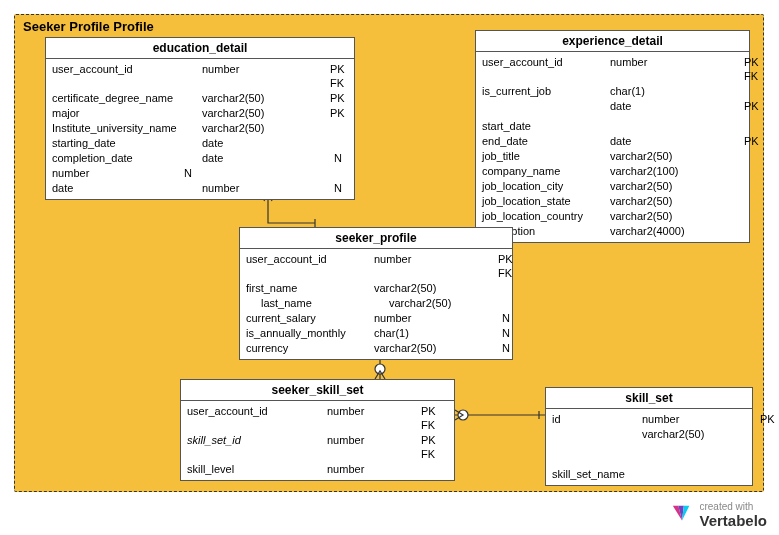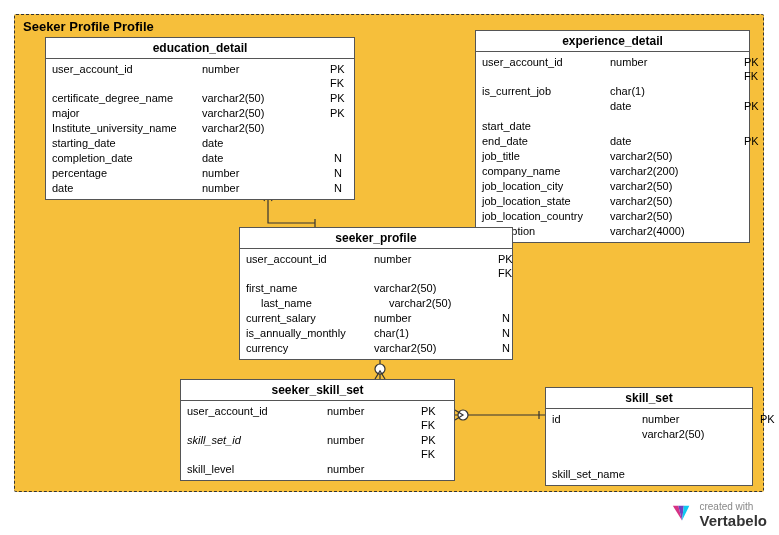--- a/index.html
+++ b/index.html
@@ -134,21 +134,20 @@
           <span class="c-flags" style="width: 40px;"></span>
           <span class="c-n"></span>
         </div>
         <div class="row">
           <span class="c-name" style="width: 150px;">completion_date</span>
           <span class="c-type" style="width: 84px;">date</span>
           <span class="c-flags" style="width: 40px;"></span>
           <span class="c-n">N</span>
         </div>
         <div class="row">
-          <span class="c-name" style="width: 150px;">percentage</span>
           <span class="c-type" style="width: 84px;">number</span>
           <span class="c-flags" style="width: 40px;"></span>
           <span class="c-n">N</span>
         </div>
         <div class="row">
           <span class="c-name" style="width: 150px;">date</span>
           <span class="c-type" style="width: 84px;">number</span>
           <span class="c-flags" style="width: 40px;"></span>
           <span class="c-n">N</span>
         </div>
@@ -183,21 +182,21 @@
           <span class="c-n"></span>
         </div>
         <div class="row">
           <span class="c-name" style="width: 128px;">job_title</span>
           <span class="c-type" style="width: 90px;">varchar2(50)</span>
           <span class="c-flags" style="width: 40px;"></span>
           <span class="c-n"></span>
         </div>
         <div class="row">
           <span class="c-name" style="width: 128px;">company_name</span>
-          <span class="c-type" style="width: 90px;">varchar2(200)</span>
+          <span class="c-type" style="width: 90px;">varchar2(100)</span>
           <span class="c-flags" style="width: 40px;"></span>
           <span class="c-n"></span>
         </div>
         <div class="row">
           <span class="c-name" style="width: 128px;">job_location_city</span>
           <span class="c-type" style="width: 90px;">varchar2(50)</span>
           <span class="c-flags" style="width: 40px;"></span>
           <span class="c-n"></span>
         </div>
         <div class="row">

